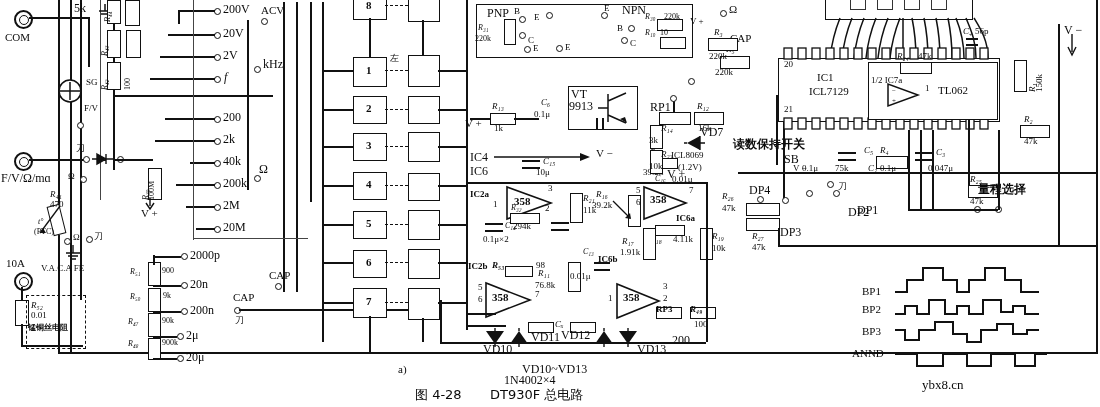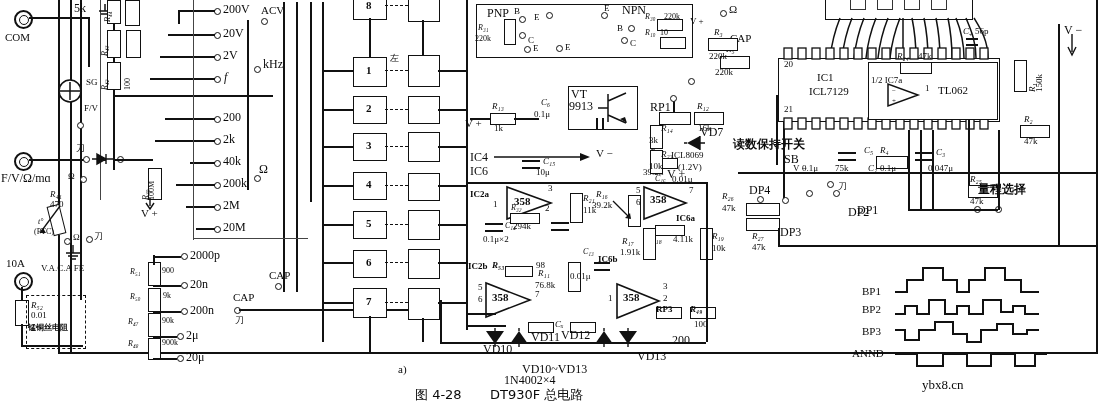--- a/index.html
+++ b/index.html
@@ -492,21 +492,21 @@
   <span class="lbl s10" style="left:561px;top:329px;">VD12</span>
   <svg style="left:593px;top:328px;width:24px;height:20px;" viewBox="0 0 24 20">
     <path d="M2 16 L20 16 L11 3 Z" fill="#111"></path>
       <path d="M11 16 V19 M11 0 V3" stroke="#111" stroke-width="1.4"></path>
   </svg>
   <svg style="left:617px;top:328px;width:24px;height:20px;" viewBox="0 0 24 20">
     <path d="M2 3 L20 3 L11 16 Z" fill="#111"></path>
       <path d="M11 16 V19 M11 0 V3" stroke="#111" stroke-width="1.4"></path>
   </svg>
   <span class="lbl s10" style="left:483px;top:343px;">VD10</span>
-  <span class="lbl s10" style="left:637px;top:350px;">VD13</span>
+  <span class="lbl s10" style="left:637px;top:343px;">VD13</span>
   <span class="lbl s10" style="left:672px;top:334px;">200</span>
 
   <span class="lbl s10" style="left:522px;top:363px;">VD10~VD13</span>
   <span class="lbl s10" style="left:504px;top:374px;">1N4002×4</span>
 
   <div class="wire wh" style="left:466px;top:182px;width:240px;"></div>
   <div class="wire wv" style="left:706px;top:182px;height:160px;"></div>
   <div class="wire wh" style="left:440px;top:342px;width:266px;"></div>
   <div class="wire wv" style="left:440px;top:300px;height:42px;"></div>
   <div class="wire wh" style="left:466px;top:325px;width:40px;"></div>

